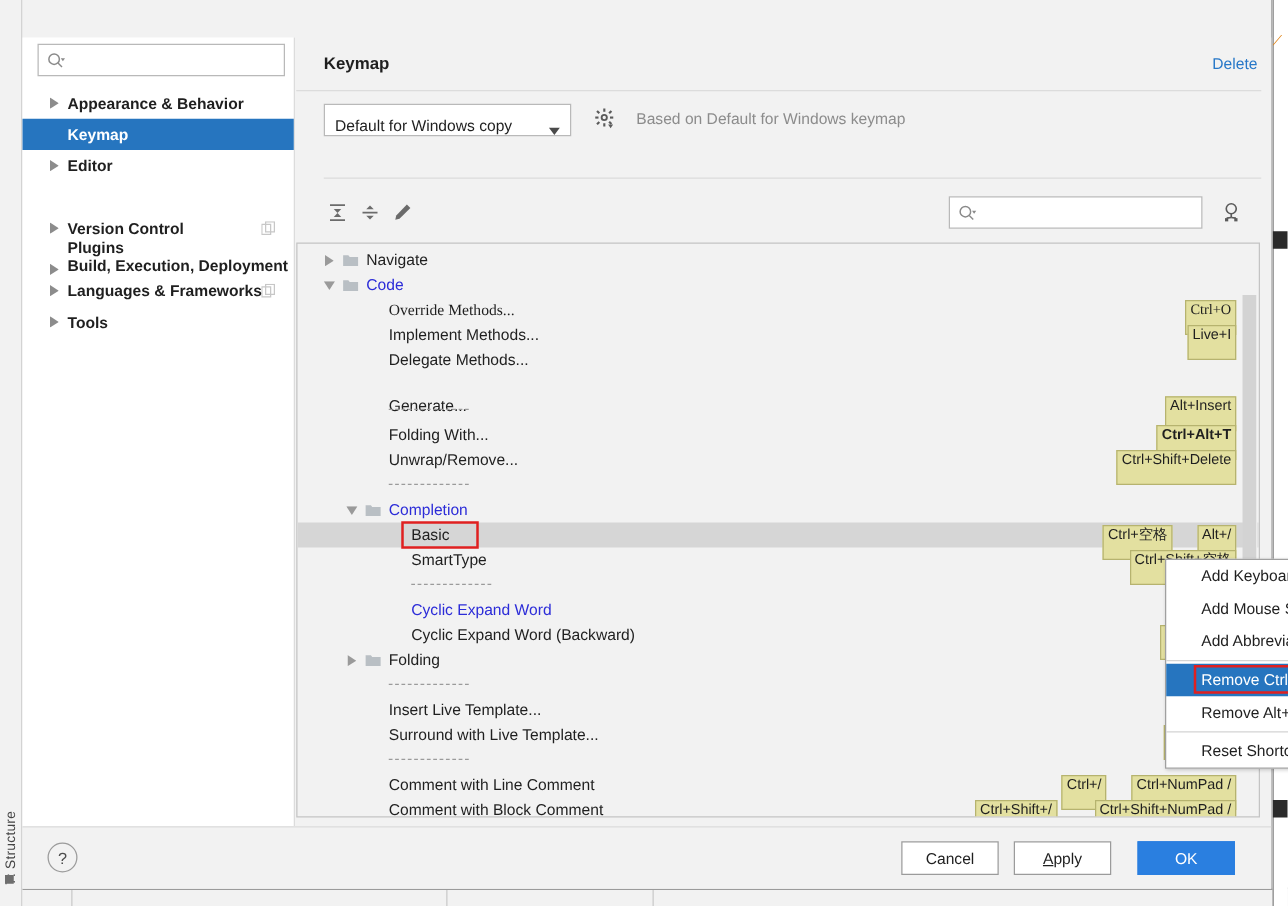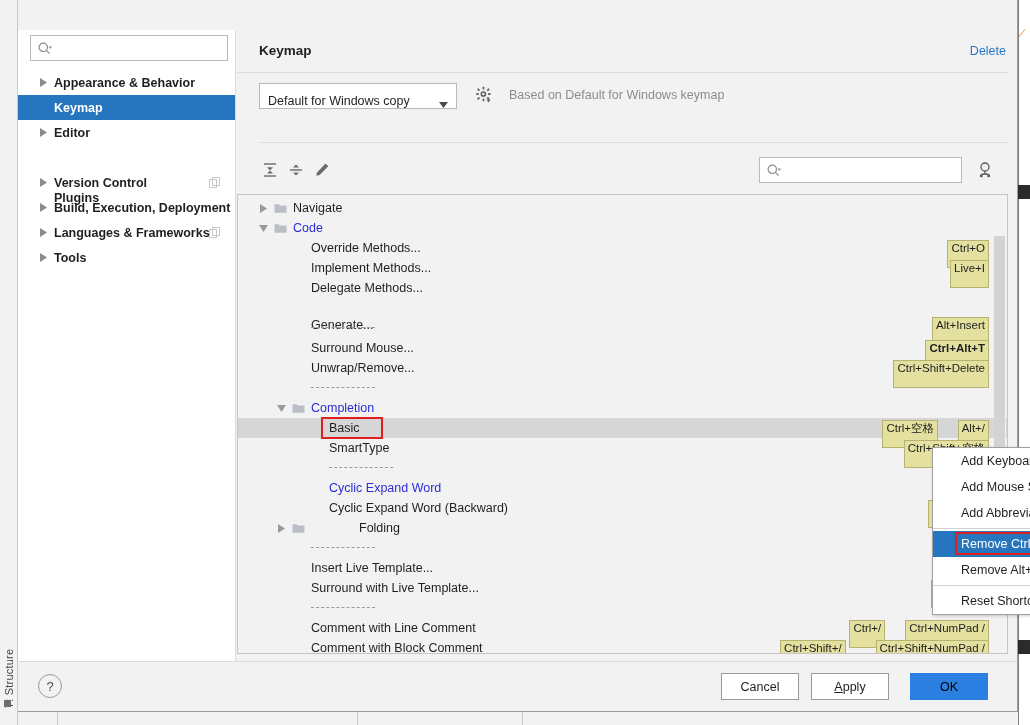--- a/index.html
+++ b/index.html
@@ -262,21 +262,21 @@
     font-size: 13px; color: #4d4d4d; cursor: default;
   }
   .dlg-btn {
     position: absolute; top: 11px; height: 27px;
     background: #ffffff; border: 1px solid #9b9b9b;
     display: flex; align-items: center; justify-content: center;
     font-size: 12.5px; color: #1f1f1f; cursor: default;
   }
   #btn-cancel { right: 218px; width: 78px; }
   #btn-apply  { right: 128px; width: 78px; }
-  #btn-ok     { right: 29px;  width: 78px; background: #2a7fe0; border-color: #2a7fe0; color: #000000; }
+  #btn-ok     { right: 29px;  width: 78px; background: #2a7fe0; border-color: #2a7fe0; color: #ffffff; }
   #btn-apply .mnem { text-decoration: underline; }
 </style>
 </head>
 <body>
 
 <div id="bg-ide">
   <div id="bg-left-strip"></div>
   <div id="bg-structure-label">7: Structure</div>
   <div id="bg-structure-sq"></div>
 
@@ -335,21 +335,21 @@
             <svg width="7" height="9" viewBox="0 0 7 9">
               <polygon points="0,0 7,4.5 0,9" fill="#8c8c8c"></polygon>
             </svg>
           </span>
           <span class="nav-label">Version Control</span>
           <span class="nav-copy-icon"><svg width="12" height="12" viewBox="0 0 12 12">
               <rect x="0.5" y="2.5" width="7" height="8" fill="none" stroke="#9a9a9a"></rect>
               <rect x="3.5" y="0.5" width="7" height="8" fill="none" stroke="#9a9a9a"></rect>
             </svg></span>
         </div>
-        <div class="nav-item" style="top: 165px;">
+        <div class="nav-item" style="top: 165px; align-items: flex-end;">
           <span class="nav-arrow">
             <svg width="7" height="9" viewBox="0 0 7 9">
               <polygon points="0,0 7,4.5 0,9" fill="#8c8c8c"></polygon>
             </svg>
           </span>
           <span class="nav-label">Build, Execution, Deployment</span>
         </div>
         <div class="nav-item" style="top: 190px;">
           <span class="nav-arrow">
             <svg width="7" height="9" viewBox="0 0 7 9">
@@ -469,40 +469,40 @@
             <div class="row-arrow" style="left: 20px;">
               <svg width="9" height="7" viewBox="0 0 9 7">
                 <polygon points="0,0 9,0 4.5,7" fill="#9a9a9a"></polygon>
               </svg>
             </div>
             <div class="row-folder" style="left: 36px;"><svg width="13" height="12" viewBox="0 0 13 12">
                 <path d="M0.5 2.2h4.2l1.1 1.3h6.7v7.2h-12z" fill="#b9bfc4"></path>
               </svg></div>
             <div class="row-label link" style="left: 55px;">Code</div>
           </div>
-          <div class="tree-row" style="top: 43px;">
+          <div class="tree-row" style="top: 43px; font-family: Liberation Serif, serif;">
             <div class="row-label" style="left: 73px;">Override Methods...</div>
             <div class="sc-badge" style="right: 18px;">Ctrl+O</div>
           </div>
           <div class="tree-row" style="top: 63px; text-align: right;">
             <div class="row-label" style="left: 73px;">Implement Methods...</div>
             <div class="sc-badge" style="right: 18px;">Live+I</div>
           </div>
           <div class="tree-row" style="top: 83px;">
             <div class="row-label" style="left: 73px;">Delegate Methods...</div>
           </div>
           <div class="tree-row" style="top: 120px;">
             <div class="row-label" style="left: 73px;">Generate...</div>
             <div class="sc-badge" style="right: 18px;">Alt+Insert</div>
           </div>
           <div class="tree-row" style="top: 123px;">
             <div class="row-sep" style="left: 73px;"></div>
           </div>
           <div class="tree-row" style="top: 143px;">
-            <div class="row-label" style="left: 73px;">Surround Mouse...</div>
+            <div class="row-label" style="left: 73px;">Folding With...</div>
             <div class="sc-badge" style="right: 18px; font-weight: bold;">Ctrl+Alt+T</div>
           </div>
           <div class="tree-row" style="top: 163px;">
             <div class="row-label" style="left: 73px;">Unwrap/Remove...</div>
             <div class="sc-badge" style="right: 18px;">Ctrl+Shift+Delete</div>
           </div>
           <div class="tree-row" style="top: 183px;">
             <div class="row-sep" style="left: 73px;"></div>
           </div>
           <div class="tree-row" style="top: 203px; text-align: right;">
@@ -538,21 +538,21 @@
           </div>
           <div class="tree-row" style="top: 323px;">
             <div class="row-arrow" style="left: 38px;">
               <svg width="7" height="9" viewBox="0 0 7 9">
                 <polygon points="0,0 7,4.5 0,9" fill="#9a9a9a"></polygon>
               </svg>
             </div>
             <div class="row-folder" style="left: 54px;"><svg width="13" height="12" viewBox="0 0 13 12">
                 <path d="M0.5 2.2h4.2l1.1 1.3h6.7v7.2h-12z" fill="#b9bfc4"></path>
               </svg></div>
-            <div class="row-label" style="left: 73px; margin-left: 48px;">Folding</div>
+            <div class="row-label" style="left: 73px;">Folding</div>
           </div>
           <div class="tree-row" style="top: 343px;">
             <div class="row-sep" style="left: 73px;"></div>
           </div>
           <div class="tree-row" style="top: 363px;">
             <div class="row-label" style="left: 73px;">Insert Live Template...</div>
             <div class="sc-badge" style="right: 18px;">Ctrl+J</div>
           </div>
           <div class="tree-row" style="top: 383px;">
             <div class="row-label" style="left: 73px;">Surround with Live Template...</div>

